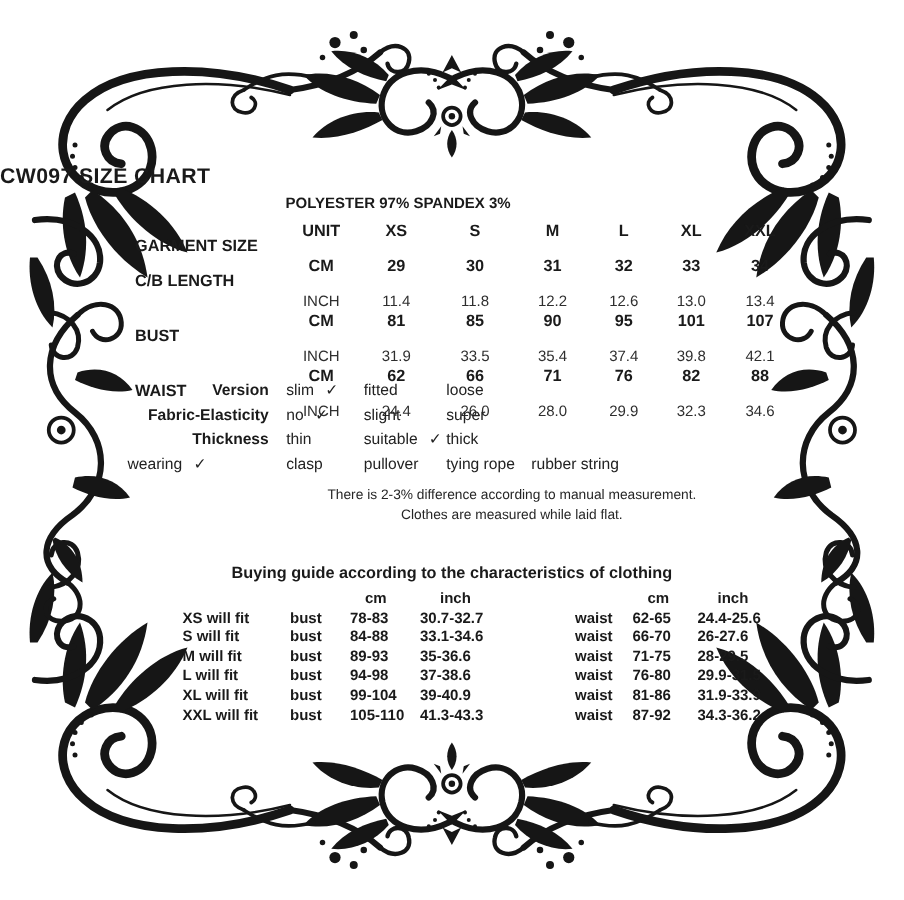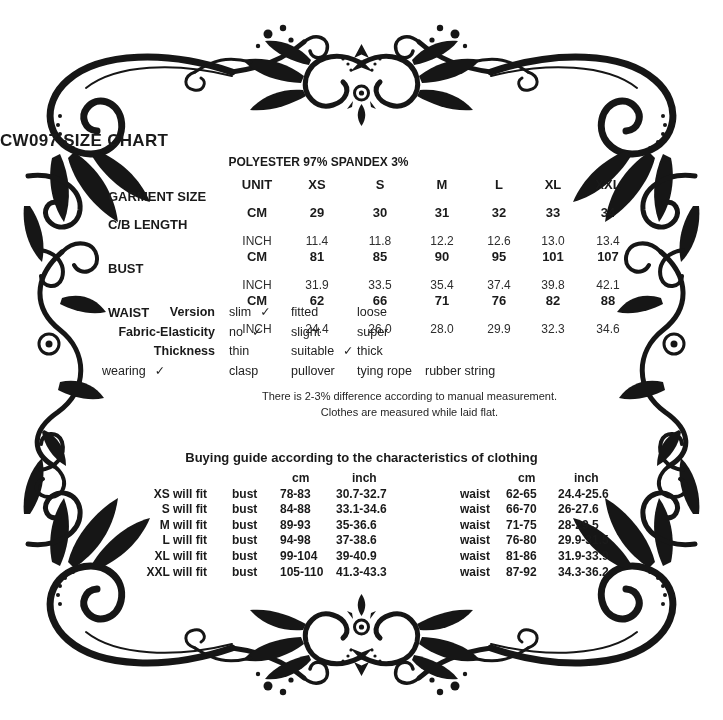--- a/index.html
+++ b/index.html
@@ -32,21 +32,21 @@
 
   .notes{position:absolute;top:389px;left:0;width:723px;text-align:center;
       font-size:11px;color:#262626;line-height:15.5px;padding-left:48px;}
   .guide-heading{position:absolute;top:435px;left:0;width:723px;text-align:center;
       font-size:13px;font-weight:bold;margin-top:15px;}
 
   
   .guide{position:absolute;top:471px;left:146px;width:492px;
       display:grid;grid-template-columns:86px 48px 56px 96px 28px 46px 52px 76px;grid-auto-rows:15.6px;}
   .guide span{font-size:12px;font-weight:bold;line-height:15.6px;white-space:nowrap;text-align:left;}
-  .guide .gd-size{text-align:right;padding-right:25px;}
+  .guide .gd-size{padding-right:25px;}
   .guide .gd-hcm{padding-left:12px;}
   .guide .gd-hinch{padding-left:16px;}
 </style>
 </head>
 <body>
 
 <svg class="frame-svg" viewBox="0 0 723 720" fill="#161616" stroke="none">
   <defs>
     <g id="corner" stroke="#161616" fill="none" stroke-linecap="round">
       <path d="M232 72 C168 50 100 52 68 80 C40 104 46 142 78 152 C104 160 126 142 121 119 C117 101 97 95 87 108 C80 117 85 130 97 131" stroke-width="7"></path>

